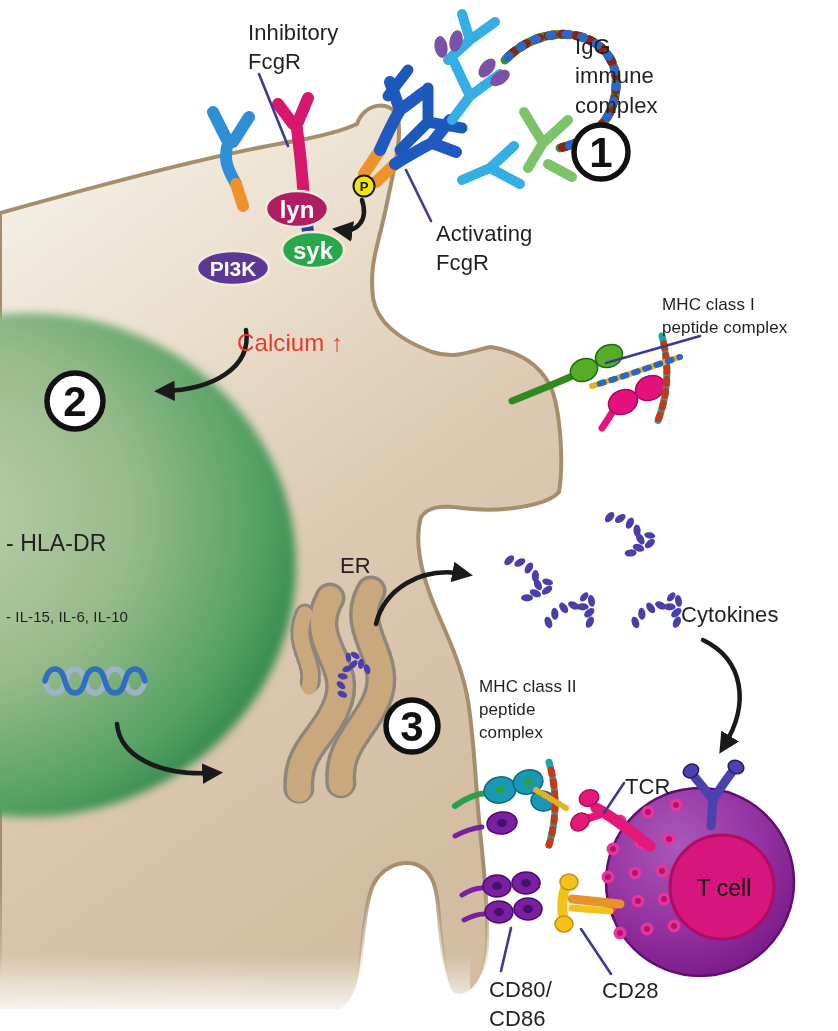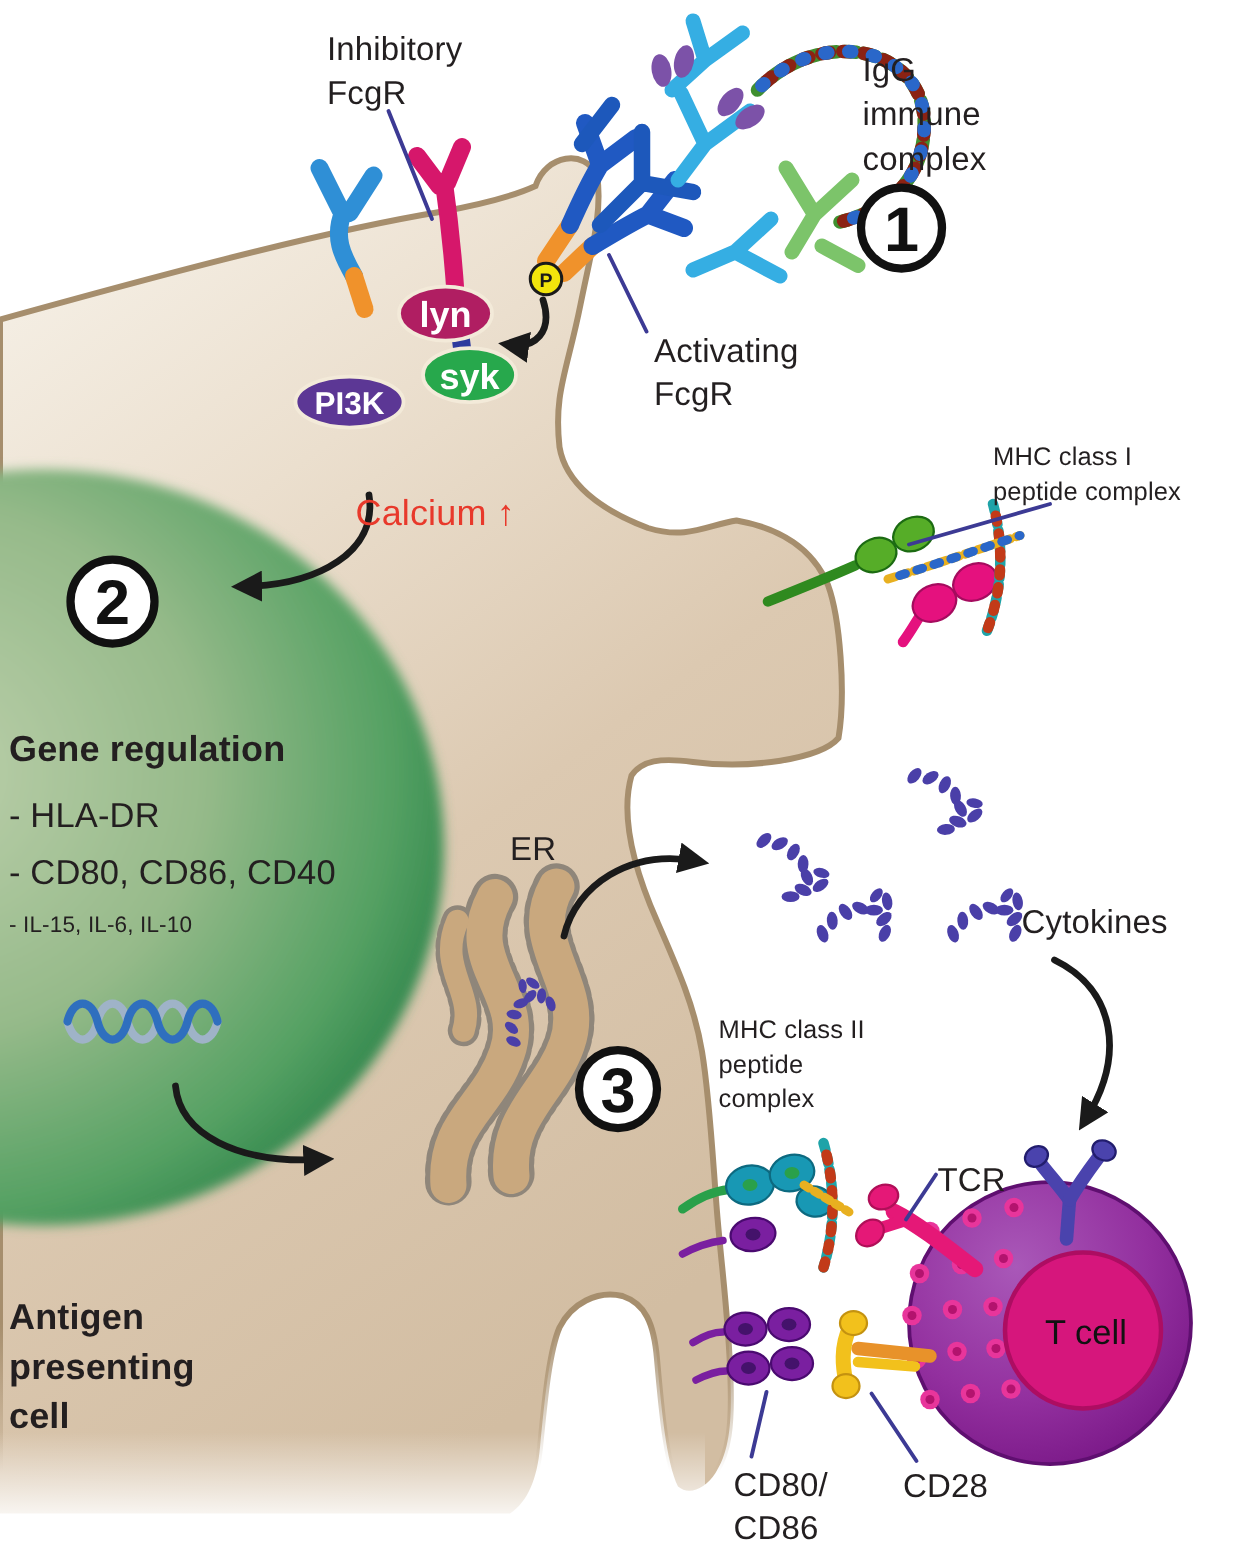--- a/index.html
+++ b/index.html
@@ -289,40 +289,35 @@
     <text class="oval-label" x="313" y="259">syk</text>
     <text class="oval-label small" x="233" y="276">PI3K</text>
     <text class="p-label" x="364" y="191">P</text>
     <text class="step-num" x="601" y="167">1</text>
     <text class="step-num" x="75" y="416">2</text>
     <text class="step-num" x="412" y="741">3</text>
     <text class="tcell-label" x="724" y="896">T cell</text>
   </g>
 </svg>
 
-<div class="lbl" style="left:218px;top:18px;">Inhibitory
+<div class="lbl" style="left:248px;top:18px;">Inhibitory
 FcgR</div>
 <div class="lbl" style="left:575px;top:0px;margin-top:32px;">IgG
 immune
 complex</div>
 <div class="lbl" style="left:436px;top:219px;">Activating
 FcgR</div>
 <div class="lbl sm" style="left:662px;top:294px;">MHC class I
 peptide complex</div>
 <div class="lbl red" style="left:237px;top:296px;">Calcium ↑</div>
-<div class="lbl bold" style="left:6px;top:483px;">Gene regulation</div>
 <div class="lbl" style="left:6px;top:528px;font-size:23px;">- HLA-DR</div>
-<div class="lbl" style="left:6px;top:566px;font-size:23px;">- CD80, CD86, CD40</div>
 <div class="lbl" style="left:6px;top:607px;font-size:15px;">- IL-15, IL-6, IL-10</div>
 <div class="lbl" style="left:340px;top:551px;">ER</div>
 <div class="lbl" style="left:681px;top:578px;margin-top:22px;">Cytokines</div>
 <div class="lbl sm" style="left:479px;top:676px;">MHC class II
 peptide
 complex</div>
 <div class="lbl" style="left:625px;top:772px;">TCR</div>
-<div class="lbl bold" style="left:6px;top:862px;">Antigen
-presenting
-cell</div>
 <div class="lbl" style="left:489px;top:975px;">CD80/
 CD86</div>
 <div class="lbl" style="left:602px;top:976px;">CD28</div>
 
 </div>
 
 </body></html>

